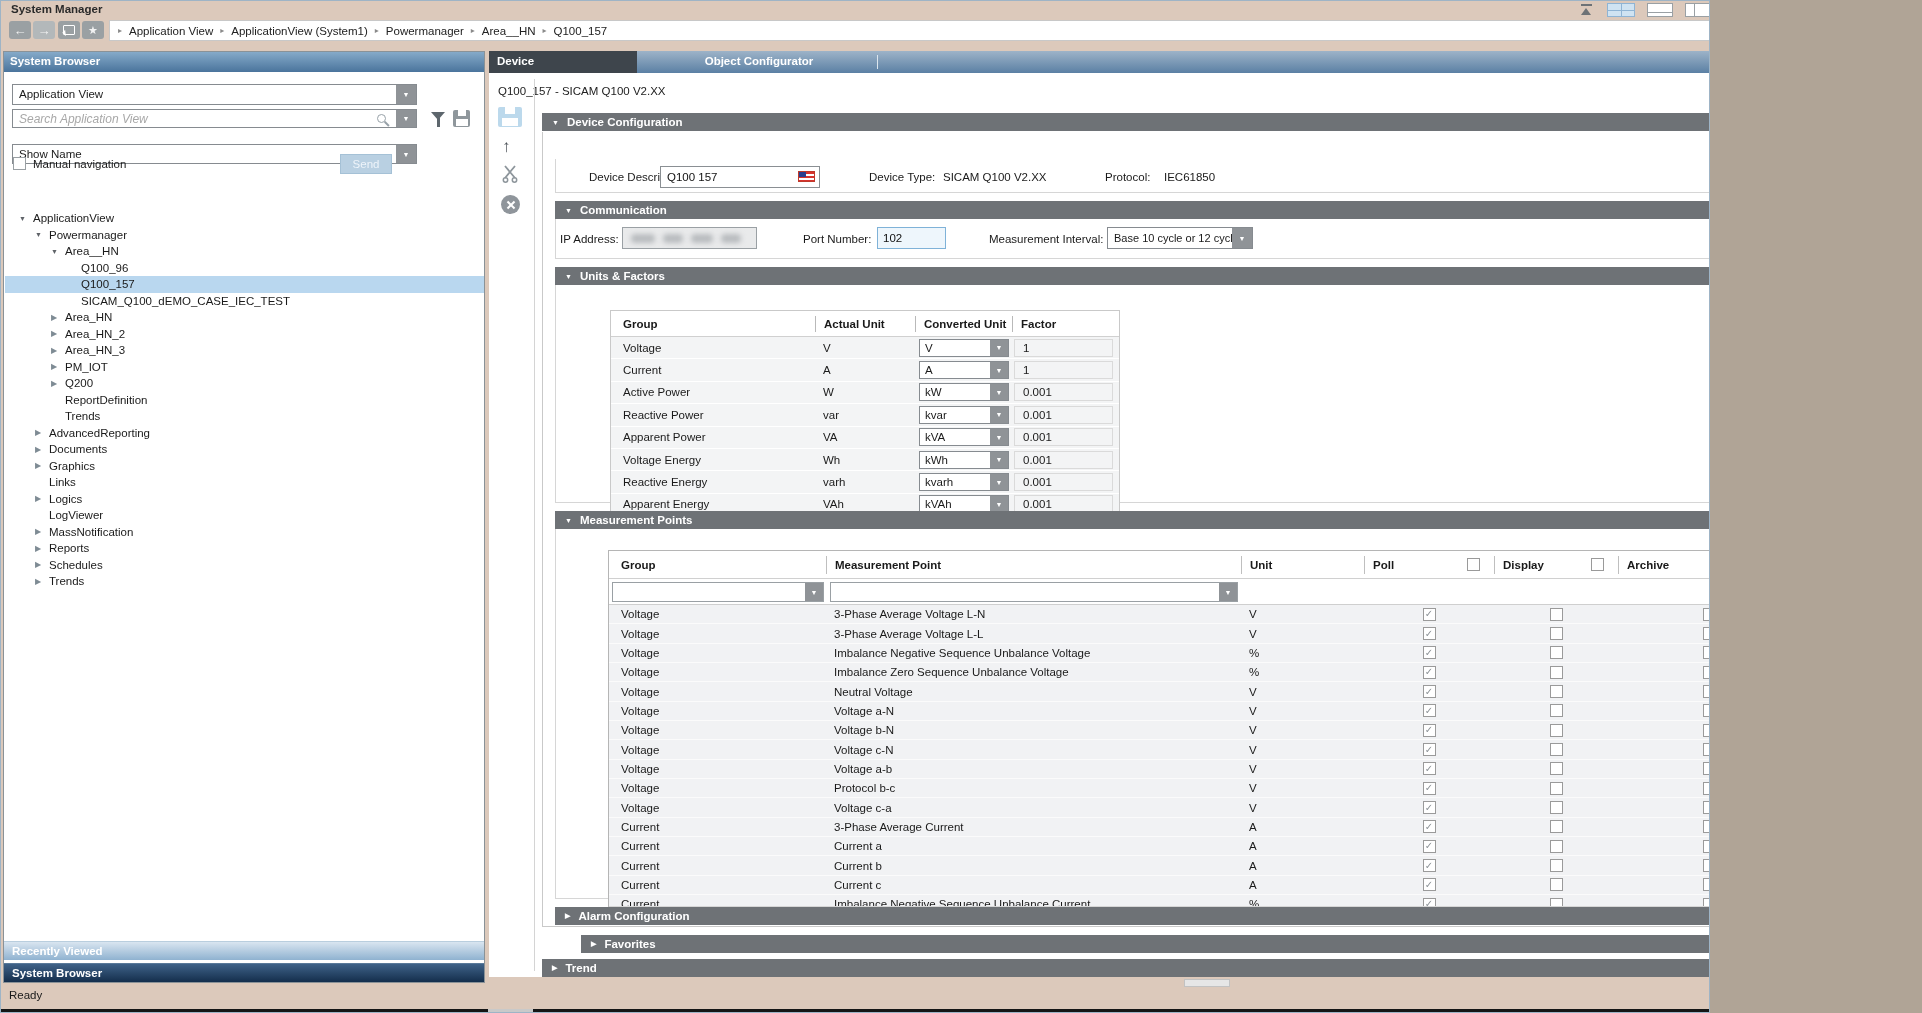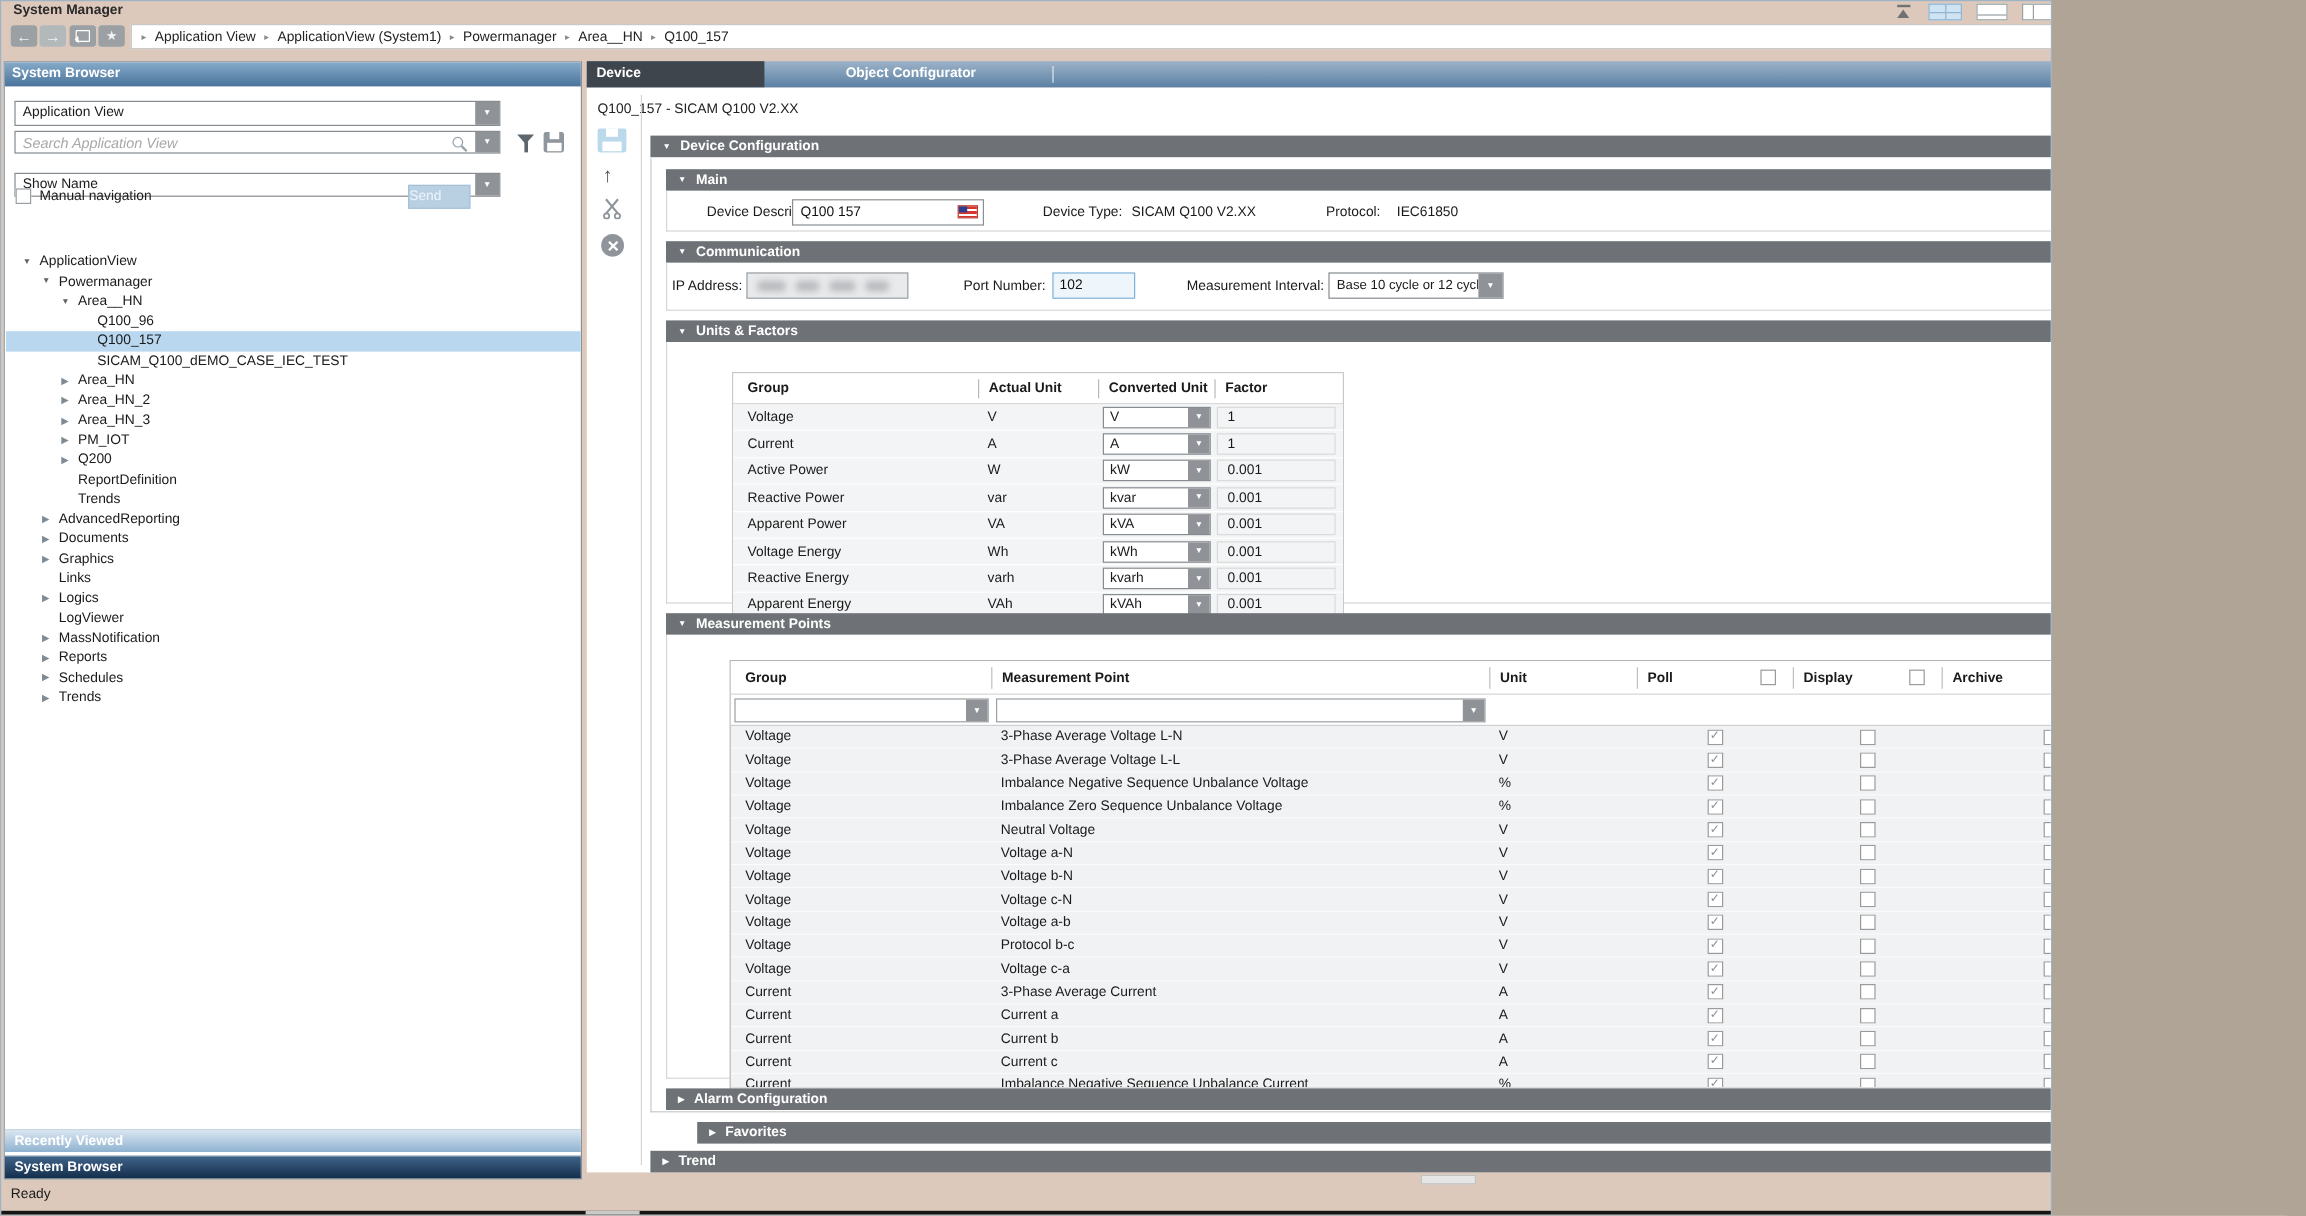--- a/index.html
+++ b/index.html
@@ -58,21 +58,21 @@
   .funnel{position:absolute;left:427px;top:59px;width:15px;height:16px;}
   .funnel::before{content:'';position:absolute;left:0;top:1px;border-left:7.5px solid transparent;border-right:7.5px solid transparent;border-top:8px solid #5d666d;}
   .funnel::after{content:'';position:absolute;left:6px;top:7px;width:3px;height:9px;background:#5d666d;}
   .floppy{position:absolute;left:449px;top:58px;width:17px;height:17px;background:#8f979c;border-radius:2px;}
   .floppy::before{content:'';position:absolute;top:0;left:4.5px;width:8px;height:6px;background:#fff;}
   .floppy::after{content:'';position:absolute;bottom:1px;left:2.5px;width:12px;height:7px;background:#fff;}
   .sb-dd2{position:absolute;left:8px;top:92px;width:405px;height:20px;gap:24px;}
   .cbx{width:13px;height:13px;border:1px solid #9aa0a4;background:#fff;display:inline-block;}
   .sb-check{position:absolute;left:9px;top:105px;}
   .sb-check-label{position:absolute;left:29px;top:106px;}
-  .send-btn{position:absolute;left:336px;top:102px;width:52px;height:20px;background:#b9d0e2;border:1px solid #a5c1d6;color:#eef4fa;text-align:left;line-height:18px;}
+  .send-btn{position:absolute;left:336px;top:102px;width:52px;height:20px;background:#b9d0e2;border:1px solid #a5c1d6;color:#eef4fa;text-align:center;line-height:18px;}
   .tree{position:absolute;left:1px;top:158px;width:479px;height:730px;overflow:hidden;}
   .tree-row{display:flex;align-items:center;height:16.5px;white-space:nowrap;cursor:default;}
   .tree-row.sel{background:#b9d7ef;}
   .tree-arrow{width:12px;font-size:7px;color:#5f6368;flex:none;text-align:left;}
   .tree-arrow.collapsed{color:#7e8b94;font-size:8px;}
   .tree-label{padding-left:2px;}
   .sb-bar{position:absolute;left:0;width:100%;height:19px;color:#fff;padding:3px 0 0 8px;font-weight:bold;}
   .bar-recent{top:889px;background:linear-gradient(#d9e5f0,#8fb2d0);border-top:1px solid #b9cede;}
   .bar-sysbrowser{top:911px;background:linear-gradient(#3f6288,#142e4c);border-top:1px solid #5a7a9a;}
 
@@ -351,24 +351,20 @@
     </span>
     <span class="mini-del"></span>
     <div class="tool-sep"></div>
 
     <div class="sec-head" style="left:53px;top:40px;width:1357px;">
       <span class="sec-arrow">▼</span>
       <span>Device Configuration</span>
     </div>
     <div class="dc-panel">
 
-      <div class="sec-head" style="left:12px;top:9px;width:1333px;">
-        <span class="sec-arrow">▼</span>
-        <span>Main</span>
-      </div>
       <div class="sec-box" style="left:12px;top:27px;width:1333px;height:34px;"></div>
       <div class="lbl" style="left:17px;top:39px;padding-left:29px;">Device Description:</div>
       <input class="inp" style="left: 117px; top: 34px; width: 160px;" value="Q100 157">
       <span class="flag" style="left:255px;top:39px;"></span>
       <div class="lbl" style="left:326px;top:39px;">Device Type:</div>
       <div class="val" style="left:400px;top:39px;">SICAM Q100 V2.XX</div>
       <div class="lbl" style="left:562px;top:39px;">Protocol:</div>
       <div class="val" style="left:621px;top:39px;">IEC61850</div>
 
       <div class="sec-head" style="left:12px;top:69px;width:1333px;">

